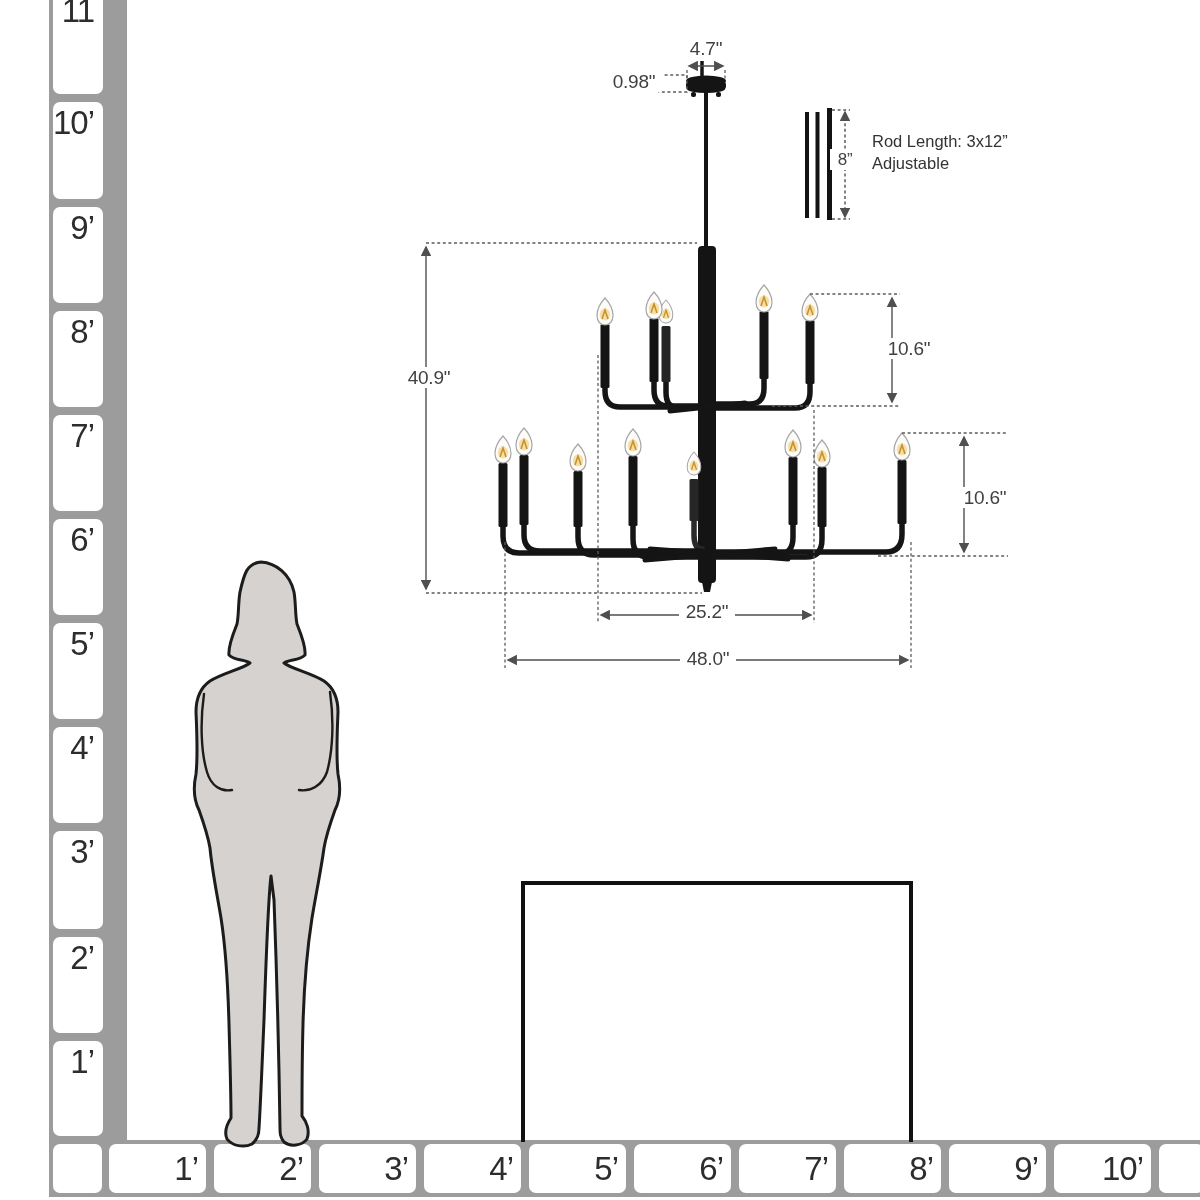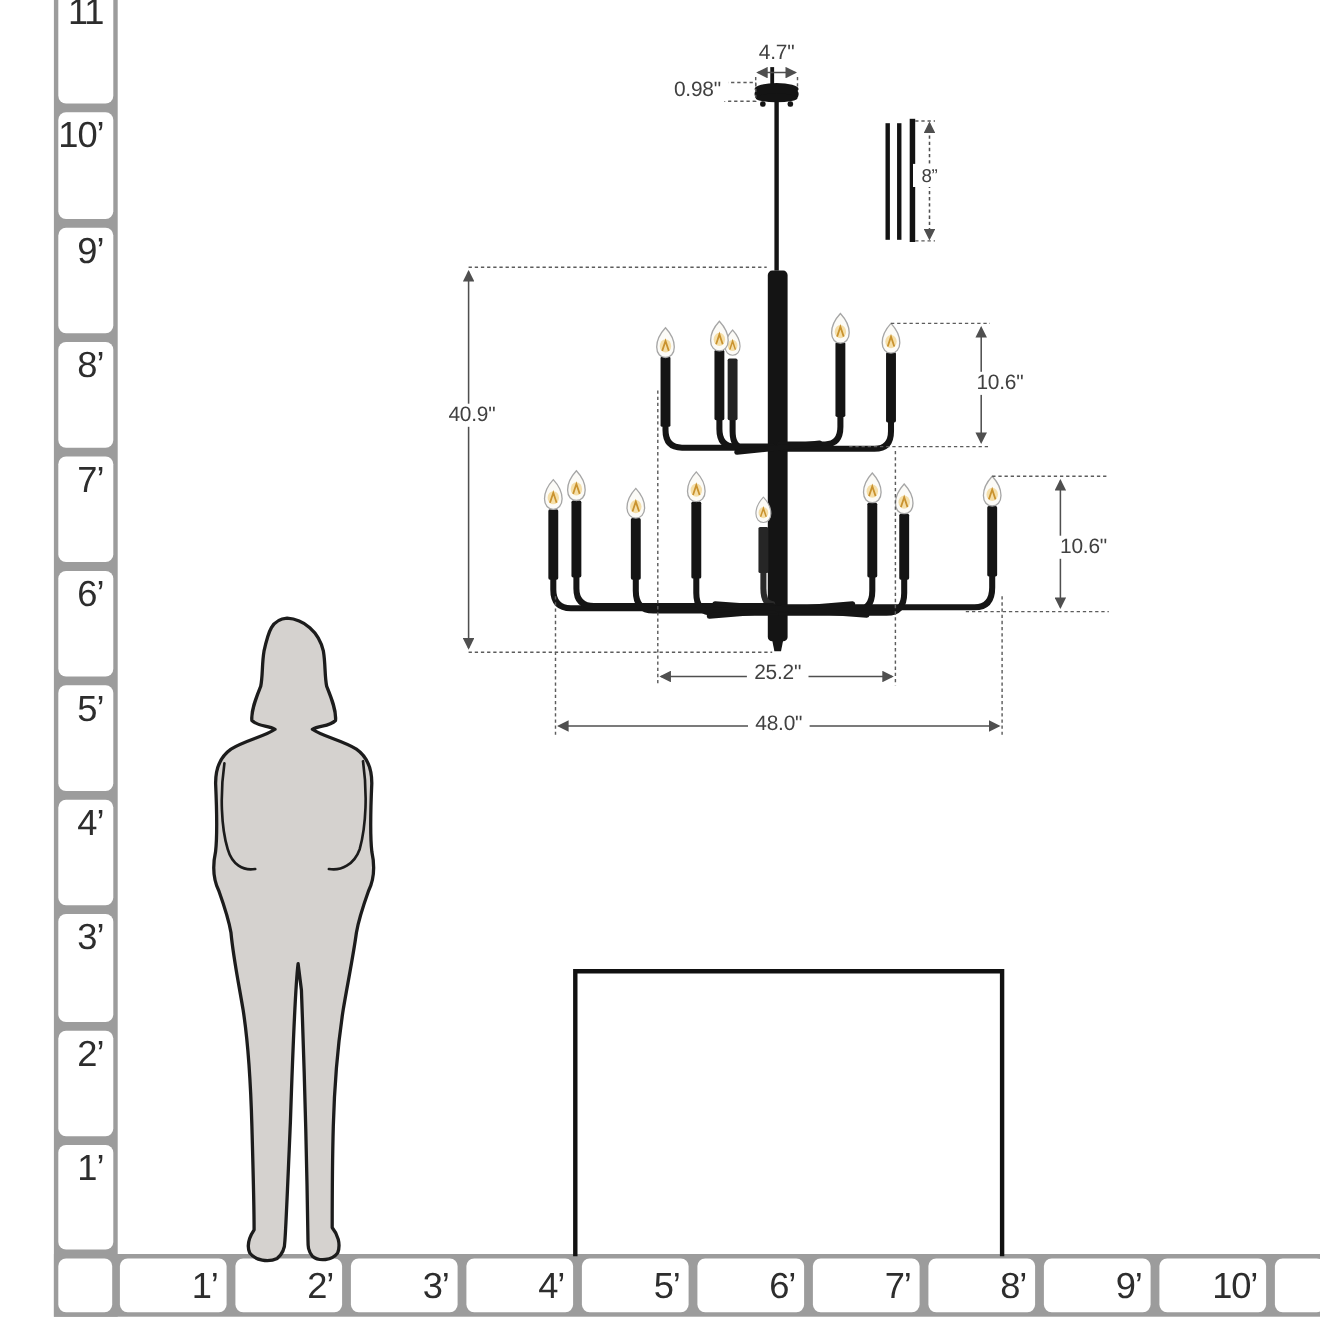--- a/index.html
+++ b/index.html
@@ -1,19 +1,19 @@
 <!DOCTYPE html>
 <html><head>
 <meta charset="utf-8">
 <style>
   html,body{margin:0;padding:0;background:#fff;}
   #stage{position:relative;width:1200px;height:1200px;background:#fff;overflow:hidden;
          font-family:"Liberation Sans",sans-serif;}
   
-  .ruler{position:absolute;background:#9c9c9c;}
+  .ruler{position:absolute;background:#9c9c9c;padding-left:20px;}
   #vruler{left:49px;top:0;width:58px;height:1197px;}
   #hruler{left:49px;top:1140px;width:1151px;height:57px;}
   .vcell{position:absolute;left:4px;width:50px;background:#fff;border-radius:7px;
          box-sizing:border-box;text-align:right;padding:2px 9px 0 0;
          font-size:33px;color:#2d2d2d;letter-spacing:-1px;}
   .hcell{position:absolute;top:4px;height:49px;background:#fff;border-radius:7px;
          box-sizing:border-box;display:flex;align-items:center;justify-content:flex-end;
          padding-right:8px;font-size:33px;color:#2d2d2d;letter-spacing:-1px;}
   
   #draw{position:absolute;left:0;top:0;}
@@ -206,19 +206,23 @@
         <line x1="964" y1="437" x2="964" y2="552" marker-start="url(#ah)" marker-end="url(#ah)"></line>
         <line x1="601" y1="615" x2="811" y2="615" marker-start="url(#ah)" marker-end="url(#ah)"></line>
         <line x1="508" y1="660" x2="908" y2="660" marker-start="url(#ah)" marker-end="url(#ah)"></line>
       </g>
     </g>
   </svg>
 
   <div class="dim" style="left:680px;top:38px;width:52px;">4.7"</div>
   <div class="dim" style="left:606px;top:71px;width:56px;">0.98"</div>
   <div class="dim" style="left:830px;top:149px;width:30px;font-size:17px;">8”</div>
+  <div class="note" style="left:872px;top:130px;">
+    <div>Rod Length: 3x12”</div>
+    <div>Adjustable</div>
+  </div>
   <div class="dim" style="left:404px;top:367px;width:50px;">40.9"</div>
   <div class="dim" style="left:882px;top:338px;width:54px;">10.6"</div>
   <div class="dim" style="left:958px;top:487px;width:54px;">10.6"</div>
   <div class="dim" style="left:679px;top:601px;width:56px;">25.2"</div>
   <div class="dim" style="left:680px;top:648px;width:56px;">48.0"</div>
 
 </div>
 
 </body></html>

